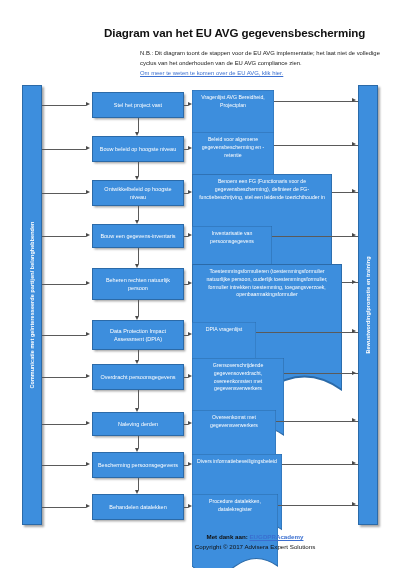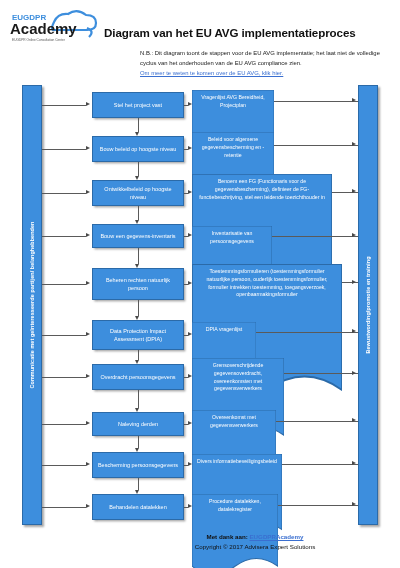--- a/index.html
+++ b/index.html
@@ -94,31 +94,22 @@
     line-height: 1.65; font-weight: bold;
   }
   .footer .thanks-link { color: #3a6fd0; text-decoration: underline; font-weight: bold; }
   .footer .copy { font-weight: normal; }
 </style>
 </head>
 <body>
 
 <div id="page">
 
-  <div class="logo">
-    <svg width="92" height="40" viewBox="0 0 92 40">
-      <path d="M44 14 q4-9 14-8 q9-6 18 1 q10 0 10 8 q0 7-9 7 l-33 0 q-4 0-0-8 z" fill="none" stroke="#3d8edd" stroke-width="2.2"></path>
-      <path d="M77 20 q8 3 2 9" fill="none" stroke="#3d8edd" stroke-width="2.2"></path>
-      <text x="2" y="12" font-family="Liberation Sans, sans-serif" font-size="8" font-weight="bold" fill="#3d8edd">EUGDPR</text>
-      <text x="0" y="26" font-family="Liberation Sans, sans-serif" font-size="15" font-weight="bold" fill="#1a1a1a">Academy</text>
-      <text x="2" y="33" font-family="Liberation Sans, sans-serif" font-size="3.2" fill="#555">EUGDPR Online Consultation Center</text>
-    </svg>
-  </div>
-
-  <div class="title">Diagram van het EU AVG implementatieproces</div>
+
+  <div class="title">Diagram van het EU AVG gegevensbescherming</div>
   <div class="note">N.B.: Dit diagram toont de stappen voor de EU AVG implementatie; het laat niet de volledige cyclus van het onderhouden van de EU AVG compliance zien.</div>
   <a class="link" href="#">Om meer te weten te komen over de EU AVG, klik hier.</a>
 
   <div class="vbar" id="vbar-left">
     <span>Communicatie met geïnteresseerde partijen/ belanghebbenden</span>
   </div>
   <div class="vbar" id="vbar-right">
     <span>Bewustwording/promotie en training</span>
   </div>
 

